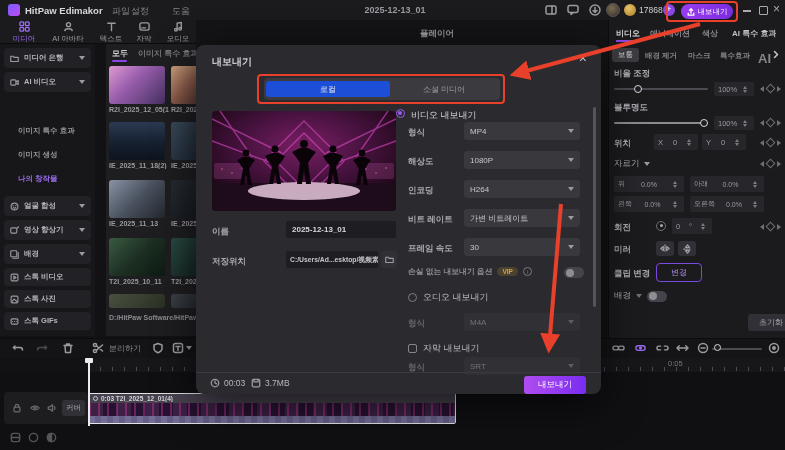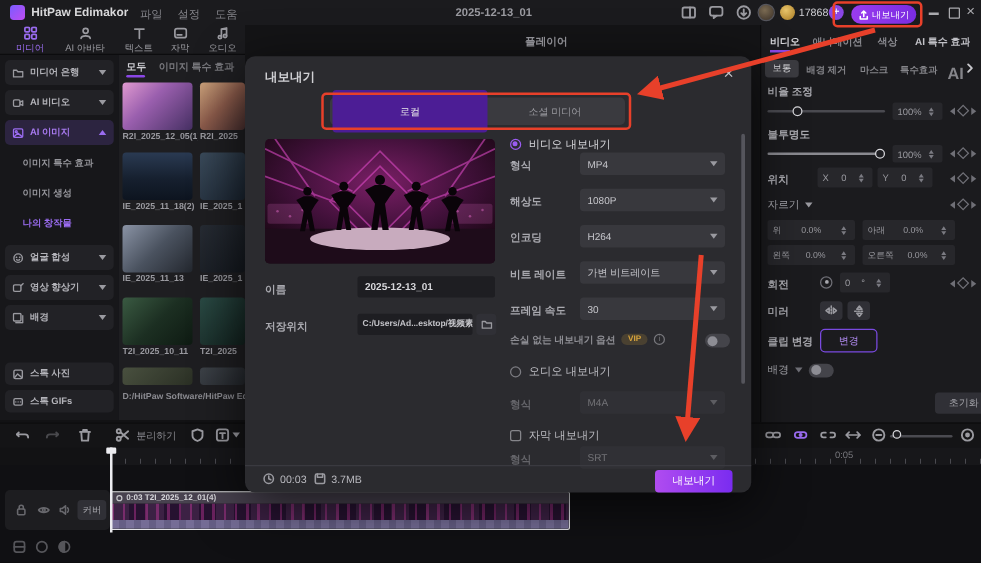--- a/index.html
+++ b/index.html
@@ -36,21 +36,21 @@
 </style>
 </head>
 <body>
 
 <div id="stage">
 
   <div class="ab" style="left:0;top:0;width:785px;height:20px;background:#1b1b1e;"></div>
   <div class="ab" style="left:8px;top:4px;width:12px;height:12px;border-radius:3px;background:linear-gradient(135deg,#7a5cff,#c04cf0);"></div>
   <div class="ab nowrap" style="left:25px;top:5px;font-size:9.5px;font-weight:bold;color:#d8d8da;">HitPaw Edimakor</div>
   <div class="ab" style="left:112px;top:5px;font-size:9px;color:#85858b;">파일</div>
-  <div class="ab" style="left:142px;top:5px;font-size:9px;color:#85858b;">설정</div>
+  <div class="ab" style="left:131px;top:5px;font-size:9px;color:#85858b;">설정</div>
   <div class="ab" style="left:172px;top:5px;font-size:9px;color:#85858b;">도움</div>
   <div class="ab nowrap" style="left:340px;top:5px;width:110px;text-align:center;font-size:9px;color:#9a9aa0;">2025-12-13_01</div>
 
   <div class="ab" style="left:545px;top:4px;">
     <svg class="ic" width="12" height="12" viewBox="0 0 12 12">
         <rect x="1" y="2" width="10" height="8" rx="1.5"></rect>
         <line x1="7" y1="2" x2="7" y2="10"></line>
       </svg>
   </div>
   <div class="ab" style="left:567px;top:4px;">
@@ -157,29 +157,20 @@
       <span class="cdown"></span>
   </div>
   <div class="ab" style="left:4px;top:72px;width:87px;height:20px;background:#222226;border-radius:4px;display:flex;align-items:center;padding:0 6px;box-sizing:border-box;gap:5px;">
     <svg class="ic" width="9" height="9" viewBox="0 0 12 12">
         <rect x="1" y="2.5" width="7" height="7" rx="1.5"></rect>
         <path d="M8 5 L11 3.5 L11 8.5 L8 7"></path>
       </svg>
     <span style="font-size:7.5px;color:#b4b4ba;flex:1;" class="nowrap">AI 비디오</span>
       <span class="cdown"></span>
   </div>
-  <div class="ab" style="left:4px;top:96px;width:87px;height:20px;background:#2c2440;border-radius:4px;display:flex;align-items:center;padding:0 6px;box-sizing:border-box;gap:5px;">
-    <svg class="ic icp" width="9" height="9" viewBox="0 0 12 12">
-        <rect x="1" y="1.5" width="10" height="9" rx="1.5"></rect>
-        <circle cx="4" cy="4.5" r="1"></circle>
-        <path d="M2 9.5 L5.5 6 L10 9.5"></path>
-      </svg>
-    <span style="font-size:7.5px;color:#a87af0;flex:1;" class="nowrap">AI 이미지</span>
-      <span class="cup"></span>
-  </div>
   <div class="ab nowrap" style="left:18px;top:126px;width:74px;font-size:7.5px;color:#96969c;">이미지 특수 효과</div>
   <div class="ab nowrap" style="left:18px;top:150px;width:74px;font-size:7.5px;color:#96969c;">이미지 생성</div>
   <div class="ab nowrap" style="left:18px;top:174px;width:74px;font-size:7.5px;color:#9a6cf0;">나의 창작물</div>
   <div class="ab" style="left:4px;top:196px;width:87px;height:20px;background:#222226;border-radius:4px;display:flex;align-items:center;padding:0 6px;box-sizing:border-box;gap:5px;">
     <svg class="ic" width="9" height="9" viewBox="0 0 12 12">
         <circle cx="6" cy="6" r="4.5"></circle>
         <path d="M4 5 L4.5 5 M7.5 5 L8 5 M4.5 7.5 C5 8.3 7 8.3 7.5 7.5"></path>
       </svg>
     <span style="font-size:7.5px;color:#b4b4ba;flex:1;" class="nowrap">얼굴 합성</span>
       <span class="cdown"></span>
@@ -193,38 +184,45 @@
       <span class="cdown"></span>
   </div>
   <div class="ab" style="left:4px;top:244px;width:87px;height:20px;background:#222226;border-radius:4px;display:flex;align-items:center;padding:0 6px;box-sizing:border-box;gap:5px;">
     <svg class="ic" width="9" height="9" viewBox="0 0 12 12">
         <rect x="1" y="1" width="8" height="8" rx="1"></rect>
         <path d="M3.5 11 L11 11 L11 3.5"></path>
       </svg>
     <span style="font-size:7.5px;color:#b4b4ba;flex:1;" class="nowrap">배경</span>
       <span class="cdown"></span>
   </div>
+  <div class="ab" style="left:4px;top:268px;width:87px;height:18px;background:#222226;border-radius:4px;display:flex;align-items:center;padding:0 6px;box-sizing:border-box;gap:5px;">
+    <svg class="ic" width="9" height="9" viewBox="0 0 12 12">
+        <rect x="1.5" y="1.5" width="9" height="9" rx="1.5"></rect>
+        <path d="M5 4 L8 6 L5 8 Z"></path>
+      </svg>
+    <span style="font-size:7.5px;color:#b4b4ba;flex:1;" class="nowrap">스톡 비디오</span>
+  </div>
   <div class="ab" style="left:4px;top:312px;width:87px;height:18px;background:#222226;border-radius:4px;display:flex;align-items:center;padding:0 6px;box-sizing:border-box;gap:5px;">
     <svg class="ic" width="9" height="9" viewBox="0 0 12 12">
         <rect x="1.5" y="2.5" width="9" height="7" rx="1.5"></rect>
         <line x1="3.5" y1="6" x2="3.5" y2="6.01"></line>
         <line x1="6" y1="6" x2="6" y2="6.01"></line>
         <line x1="8.5" y1="6" x2="8.5" y2="6.01"></line>
       </svg>
     <span style="font-size:7.5px;color:#b4b4ba;flex:1;" class="nowrap">스톡 GIFs</span>
   </div>
   <div class="ab" style="left:4px;top:290px;width:87px;height:18px;background:#222226;border-radius:4px;display:flex;align-items:center;padding:0 6px;box-sizing:border-box;gap:5px;">
     <svg class="ic" width="9" height="9" viewBox="0 0 12 12">
         <rect x="1.5" y="1.5" width="9" height="9" rx="1.5"></rect>
         <path d="M2.5 9 L5.5 5.5 L9.5 9"></path>
       </svg>
     <span style="font-size:7.5px;color:#b4b4ba;flex:1;" class="nowrap">스톡 사진</span>
   </div>
 
-  <div class="ab" style="left:95px;top:44px;width:101px;height:292px;background:#1e1e21;overflow:hidden;">
+  <div class="ab" style="left:106px;top:44px;width:101px;height:292px;background:#1e1e21;overflow:hidden;">
     <div class="ab nowrap" style="left:6px;top:4px;font-size:8px;color:#cfcfd4;">모두</div>
     <div class="ab" style="left:6px;top:16px;width:15px;height:2px;background:#8a46e5;border-radius:1px;"></div>
     <div class="ab nowrap" style="left:32px;top:4px;width:70px;font-size:8px;color:#77777c;">이미지 특수 효과</div>
 
     <div class="ab thumb" style="left:3px;top:22px;width:56px;height:38px;background:linear-gradient(135deg,#e09ad0 0%,#9a5fae 40%,#463063 100%);"></div>
     <div class="ab nowrap tlab" style="left:3px;top:62px;width:60px;">R2I_2025_12_05(1)</div>
     <div class="ab thumb" style="left:65px;top:22px;width:36px;height:38px;background:linear-gradient(135deg,#c9a07a,#8a5a4a,#4a3030);"></div>
     <div class="ab nowrap tlab" style="left:65px;top:62px;width:36px;">R2I_2025</div>
 
     <div class="ab thumb" style="left:3px;top:78px;width:56px;height:38px;background:linear-gradient(180deg,#2a3a52 0%,#16202f 55%,#0d141f 100%);"></div>
@@ -494,21 +492,21 @@
   <div class="ab" style="left:46px;top:432px;"><svg class="ic" width="11" height="11" viewBox="0 0 12 12" style="opacity:.5;">
         <circle cx="6" cy="6" r="4.5"></circle>
         <path d="M6 1.5 L6 10.5 A4.5 4.5 0 0 1 6 1.5" fill="#9a9aa0"></path>
       </svg></div>
 
   <div class="ab" style="left:196px;top:45px;width:405px;height:349px;background:#2b2b2f;border-radius:8px;box-shadow:0 10px 40px rgba(0,0,0,.65);z-index:40;">
     <div class="ab nowrap" style="left:16px;top:10px;font-size:10px;color:#d0d0d4;">내보내기</div>
     <div class="ab" style="right:14px;top:5px;font-size:14px;color:#c4c4c9;">×</div>
 
     <div class="ab" style="left:68px;top:33px;width:236px;height:22px;background:#3a3a3f;border-radius:4px;display:flex;align-items:center;padding:2px;box-sizing:border-box;">
-      <div style="width:124px;height:34px;background:#4c1d95;border-radius:3px;display:flex;align-items:center;justify-content:center;">
+      <div style="width:124px;height:16px;background:#1d4ed8;border-radius:3px;display:flex;align-items:center;justify-content:center;">
           <span style="font-size:8px;color:#e8e8ea;">로컬</span>
         </div>
       <div style="flex:1;display:flex;align-items:center;justify-content:center;">
           <span style="font-size:8px;color:#9a9aa0;">소셜 미디어</span>
         </div>
     </div>
 
     <div class="ab" style="left:16px;top:66px;width:184px;height:100px;border-radius:4px;overflow:hidden;">
       <svg width="184" height="100" viewBox="0 0 184 100">
         <defs>
@@ -569,21 +567,21 @@
     <div class="ab lbl nowrap" style="left:16px;top:181px;">이름</div>
     <div class="ab nowrap" style="left:90px;top:176px;width:110px;height:17px;background:#1e1e22;border-radius:2px;font-size:8px;color:#d8d8dc;line-height:17px;padding:0 6px;box-sizing:border-box;">2025-12-13_01</div>
     <div class="ab lbl nowrap" style="left:16px;top:211px;">저장위치</div>
     <div class="ab nowrap" style="left:90px;top:206px;width:92px;height:17px;background:#1e1e22;border-radius:2px;font-size:6.8px;color:#c4c4c9;line-height:17px;padding:0 4px;box-sizing:border-box;">C:/Users/Ad...esktop/视频素材</div>
     <div class="ab pillbtn" style="left:185px;top:206px;width:16px;height:17px;">
         <svg class="ic" width="9" height="9" viewBox="0 0 12 12">
           <path d="M1 3 L1 10 L11 10 L11 4.5 L5.5 4.5 L4.5 3 Z"></path>
         </svg>
       </div>
 
-    <div class="ab" style="left:212px;top:64px;display:flex;align-items:center;gap:6px;">
+    <div class="ab" style="left:200px;top:64px;display:flex;gap:6px;">
       <span class="rad on"></span>
       <span style="font-size:9px;color:#d8d8dc;">비디오 내보내기</span>
     </div>
 
     <div class="ab lbl nowrap" style="left:212px;top:82px;">형식</div>
     <div class="ab sel" style="left:268px;top:77px;width:116px;">
         <span>MP4</span>
         <span class="cdown"></span>
       </div>
 

